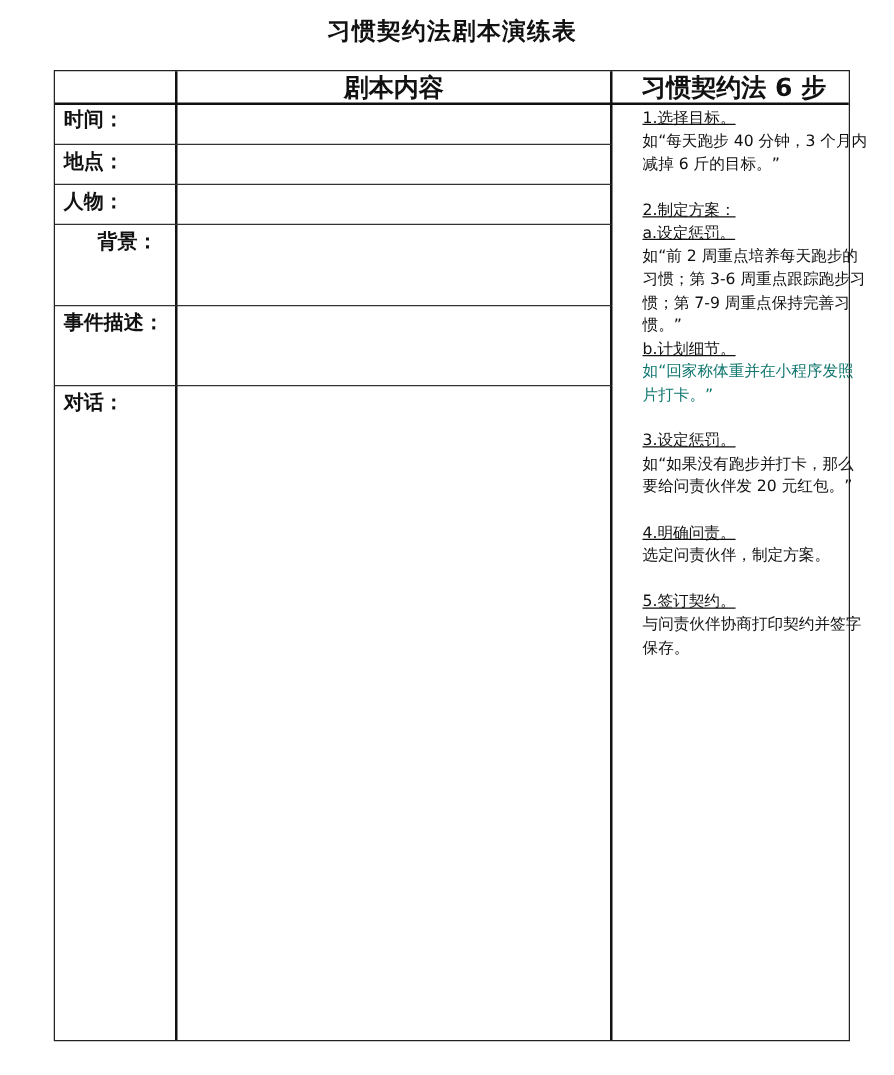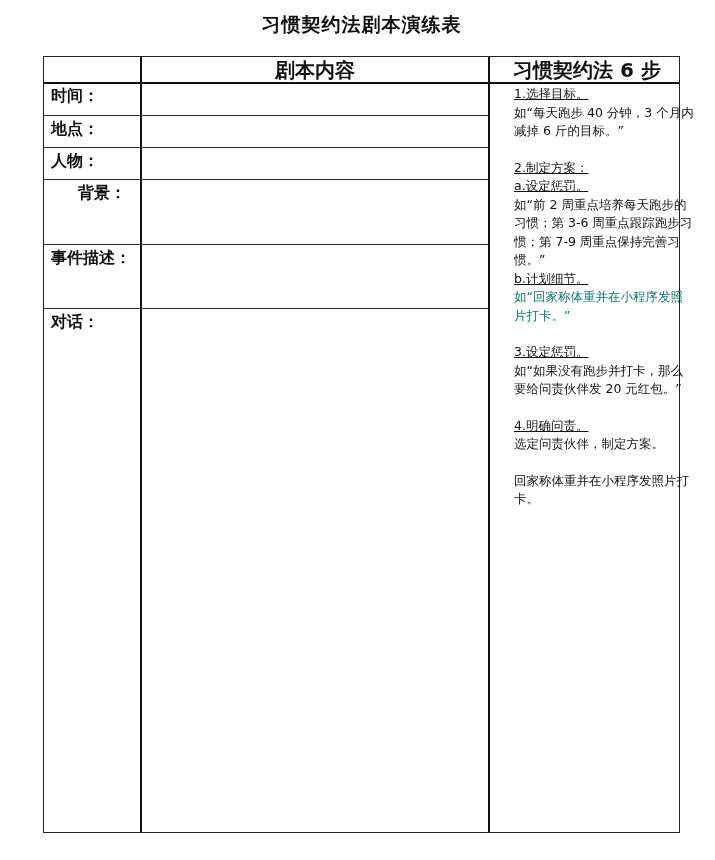--- a/index.html
+++ b/index.html
@@ -83,15 +83,16 @@
     <p>如“前 2 周重点培养每天跑步的习惯；第 3-6 周重点跟踪跑步习惯；第 7-9 周重点保持完善习惯。”</p>
     <p><span class="heading">b.计划细节。</span></p>
     <p class="gray">如“回家称体重并在小程序发照片打卡。”</p>
     <div class="gap"></div>
     <p><span class="heading">3.设定惩罚。</span></p>
     <p>如“如果没有跑步并打卡，那么要给问责伙伴发 20 元红包。”</p>
     <div class="gap"></div>
     <p><span class="heading">4.明确问责。</span></p>
     <p>选定问责伙伴，制定方案。</p>
     <div class="gap"></div>
-    <p>回家称体重并在小程序发照片打卡。</p>
+    <p><span class="heading">5.签订契约。</span></p>
+    <p>与问责伙伴协商打印契约并签字保存。</p>
   </div>
 </div>
 
 </body></html>

